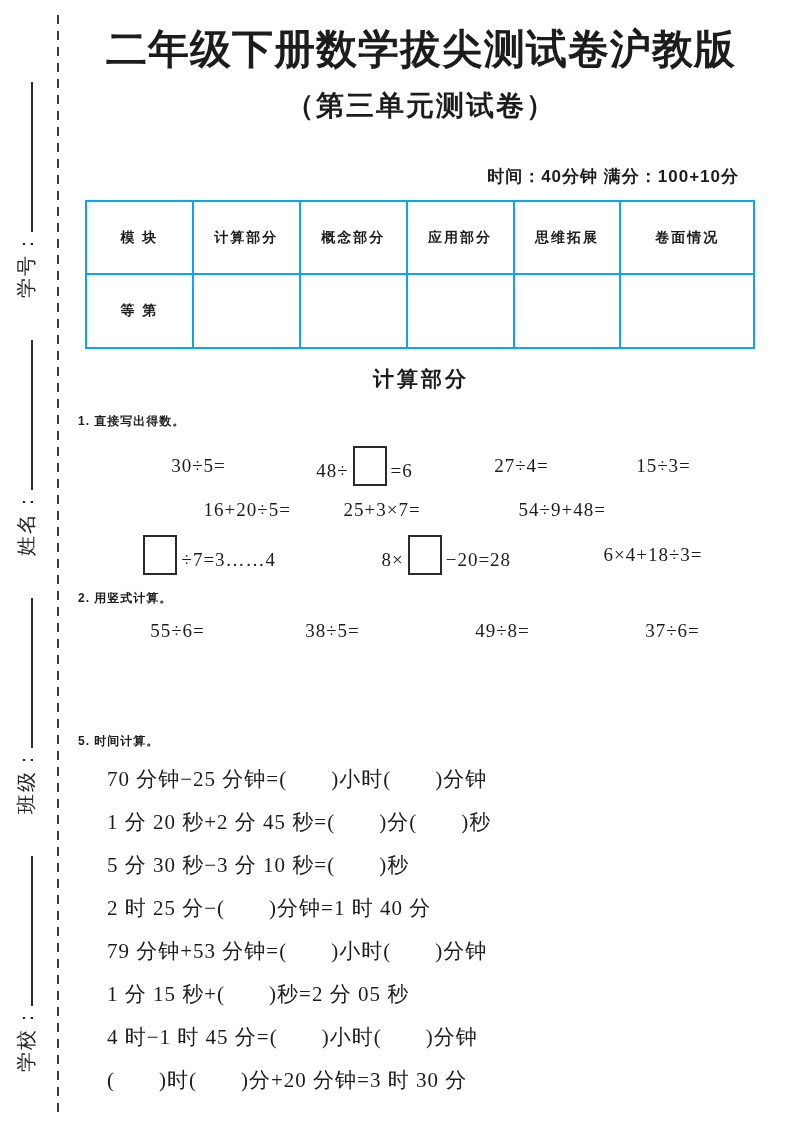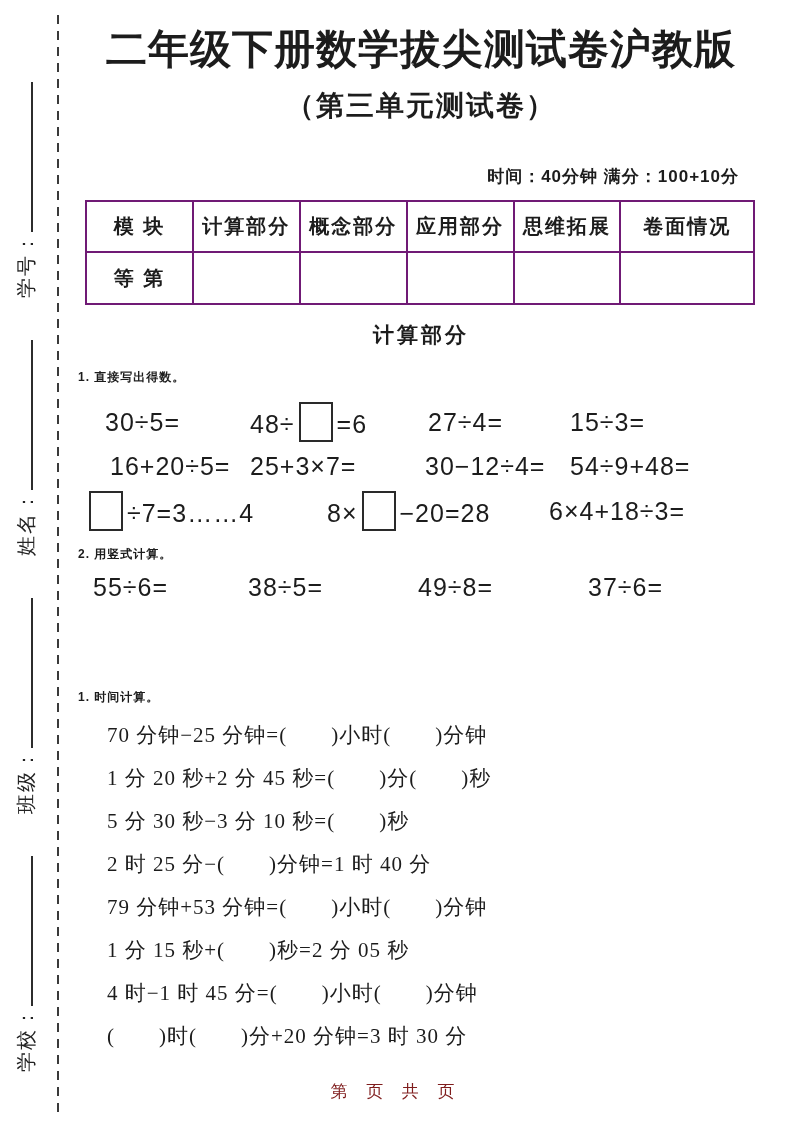--- a/index.html
+++ b/index.html
@@ -27,32 +27,32 @@
   .side-blank{display:inline-block;width:150px;border-bottom:2px solid #2c2c2c;height:18px;}
   
   .main{position:absolute;left:85px;top:0;width:672px;}
   .title{margin:26px 0 0;text-align:center;font-size:41px;font-weight:bold;line-height:1.15;letter-spacing:1px;white-space:nowrap;}
   .subtitle{margin:14px 0 0;text-align:center;font-size:28px;font-weight:bold;letter-spacing:2px;}
   .info{margin:40px 18px 0 0;text-align:right;font-size:17px;font-weight:bold;letter-spacing:1px;}
   table.score{
     margin-top:12px;width:670px;border-collapse:collapse;table-layout:fixed;
   }
   table.score th,table.score td{
-    border:2px solid #701a75;text-align:center;font-size:20px;font-weight:bold;letter-spacing:2px;padding:4px;
+    border:2px solid #0ea5e9;text-align:center;font-size:14px;font-weight:bold;letter-spacing:2px;padding:15px;
   }
   table.score th{height:41px;}
   table.score td{height:42px;}
   table.score col.wide{width:20%;}
   table.score col.norm{width:16%;}
   .section-title{margin:16px 0 0;text-align:center;font-size:21px;font-weight:bold;letter-spacing:3px;}
   .prob-heading{margin:20px 0 0 -7px;font-size:12px;font-weight:bold;letter-spacing:1px;}
   .ph2{margin-top:12px;}
   .ph3{margin-top:86px;}
   
-  .expr-row{display:flex;align-items:center;font-family:Liberation Sans, sans-serif;font-size:25px;letter-spacing:1px;white-space:nowrap;}
+  .expr-row{display:flex;align-items:center;font-family:Liberation Serif, serif;font-size:19px;letter-spacing:1px;white-space:nowrap;justify-content:center;}
   .expr-row>span{display:inline-block;}
   .r1{margin-top:14px;padding-left:20px;min-height:44px;}
   .r1>span:nth-child(1){width:145px;}
   .r1>span:nth-child(2){width:178px;}
   .r1>span:nth-child(3){width:142px;}
   .r2{margin-top:6px;padding-left:25px;min-height:32px;}
   .r2>span:nth-child(1){width:140px;}
   .r2>span:nth-child(2){width:175px;}
   .r2>span:nth-child(3){width:145px;}
   .r3{margin-top:6px;padding-left:0;min-height:46px;}
@@ -134,38 +134,37 @@
     <div class="prob-heading">1. 直接写出得数。</div>
     <div class="expr-row r1">
       <span>30÷5=</span>
       <span>48÷<span class="wbox"></span>=6</span>
       <span>27÷4=</span>
       <span>15÷3=</span>
     </div>
     <div class="expr-row r2">
       <span>16+20÷5=</span>
       <span>25+3×7=</span>
-      <span>30−12÷4=</span>
       <span>54÷9+48=</span>
     </div>
     <div class="expr-row r3">
       <span><span class="wbox"></span>÷7=3……4</span>
       <span>8×<span class="wbox"></span>−20=28</span>
       <span>6×4+18÷3=</span>
     </div>
 
     <div class="prob-heading ph2">2. 用竖式计算。</div>
     <div class="expr-row vr">
       <span>55÷6=</span>
       <span>38÷5=</span>
       <span>49÷8=</span>
       <span>37÷6=</span>
     </div>
 
-    <div class="prob-heading ph3">1. 时间计算。</div>
+    <div class="prob-heading ph3">5. 时间计算。</div>
     <div class="time-lines">
       <div>70 分钟−25 分钟=(　　)小时(　　)分钟</div>
       <div>1 分 20 秒+2 分 45 秒=(　　)分(　　)秒</div>
       <div>5 分 30 秒−3 分 10 秒=(　　)秒</div>
       <div>2 时 25 分−(　　)分钟=1 时 40 分</div>
       <div>79 分钟+53 分钟=(　　)小时(　　)分钟</div>
       <div>1 分 15 秒+(　　)秒=2 分 05 秒</div>
       <div>4 时−1 时 45 分=(　　)小时(　　)分钟</div>
       <div>(　　)时(　　)分+20 分钟=3 时 30 分</div>
     </div>

